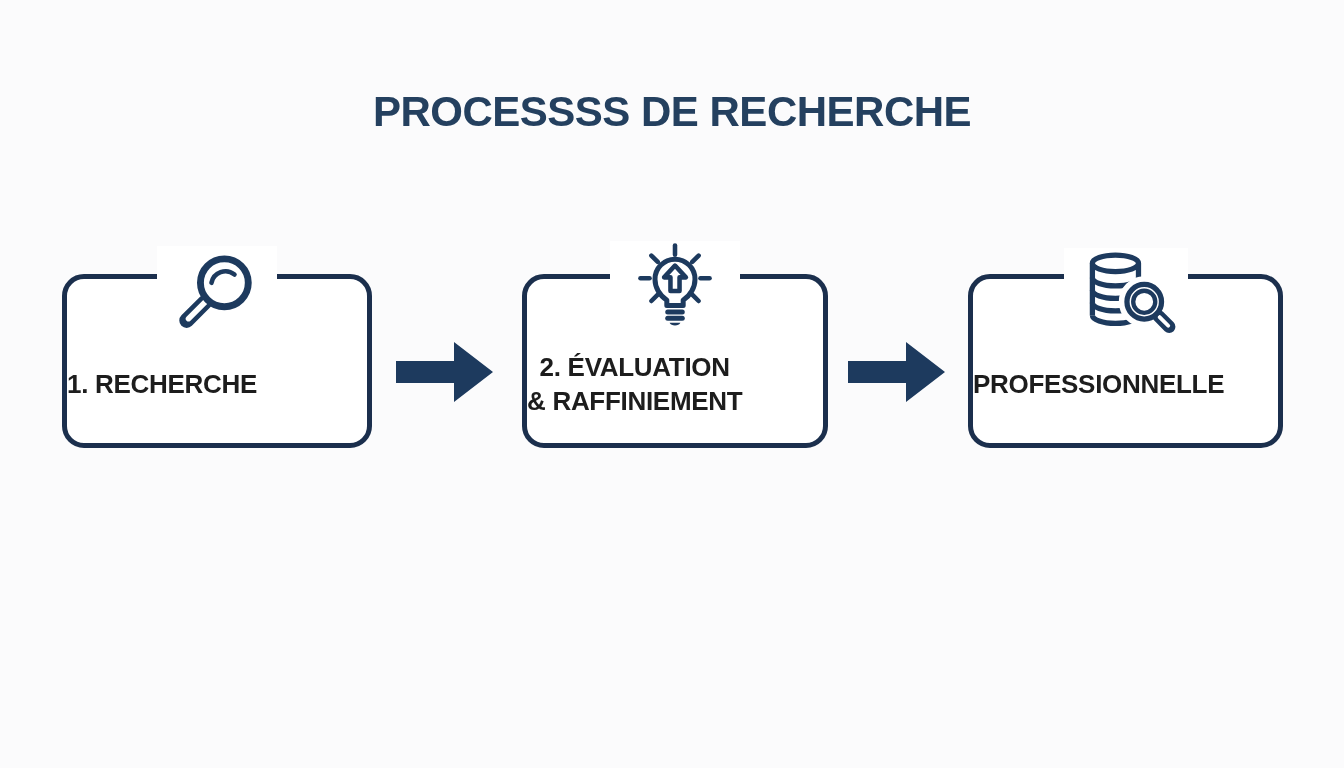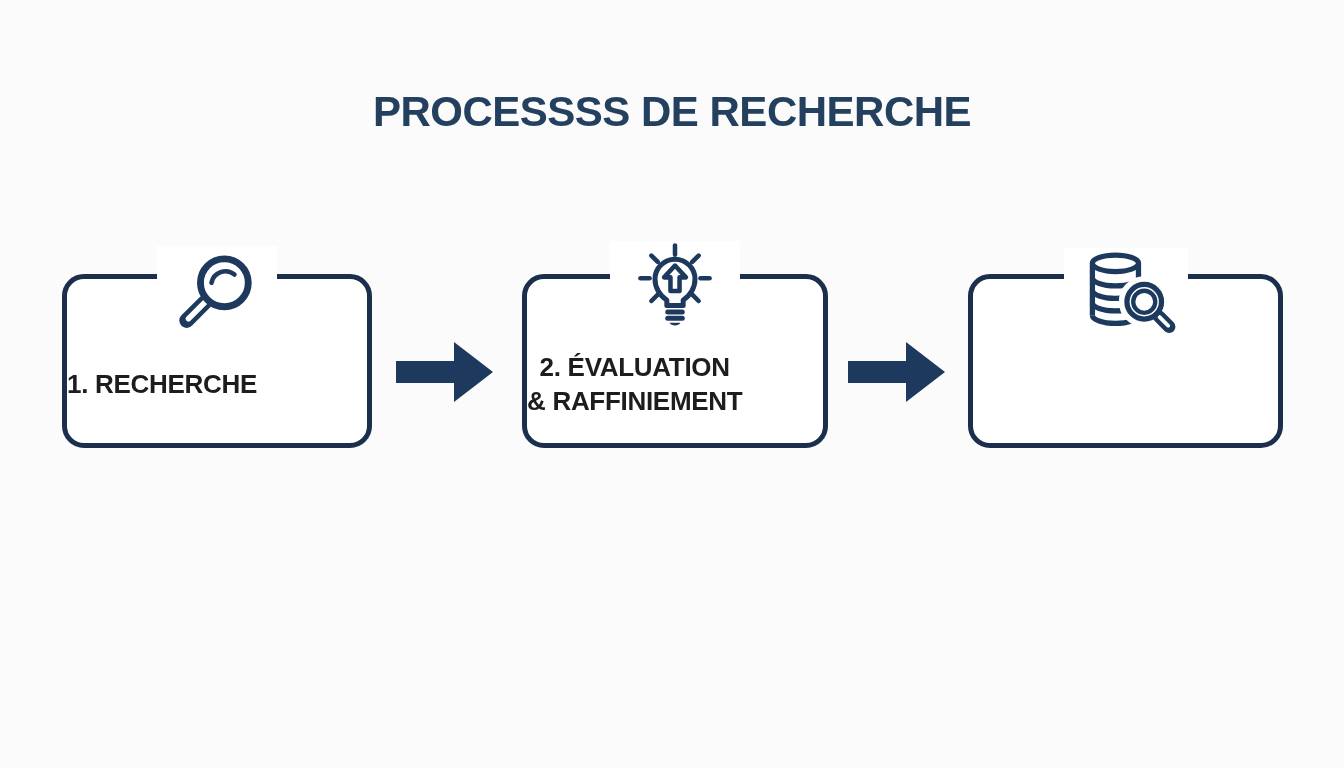--- a/index.html
+++ b/index.html
@@ -144,16 +144,17 @@
         </g>
         <ellipse cx="44" cy="16" rx="24" ry="8.5" fill="#ffffff" stroke="#1d3a5e" stroke-width="5.5"></ellipse>
         <circle cx="74" cy="56" r="23" fill="#ffffff" stroke="#ffffff" stroke-width="7"></circle>
         <line x1="89" y1="71" x2="100" y2="82" stroke="#1d3a5e" stroke-width="13" stroke-linecap="round"></line>
         <line x1="90" y1="72" x2="99" y2="81" stroke="#ffffff" stroke-width="4" stroke-linecap="round"></line>
         <circle cx="74" cy="56" r="18" fill="#ffffff" stroke="#1d3a5e" stroke-width="5.5"></circle>
         <circle cx="74" cy="56" r="11.5" fill="none" stroke="#1d3a5e" stroke-width="4.5"></circle>
       </svg>
     </div>
     <div class="step-label">
+      <span>PROFESSIONNELLE</span>
     </div>
   </div>
 
 </div>
 
 </body></html>

